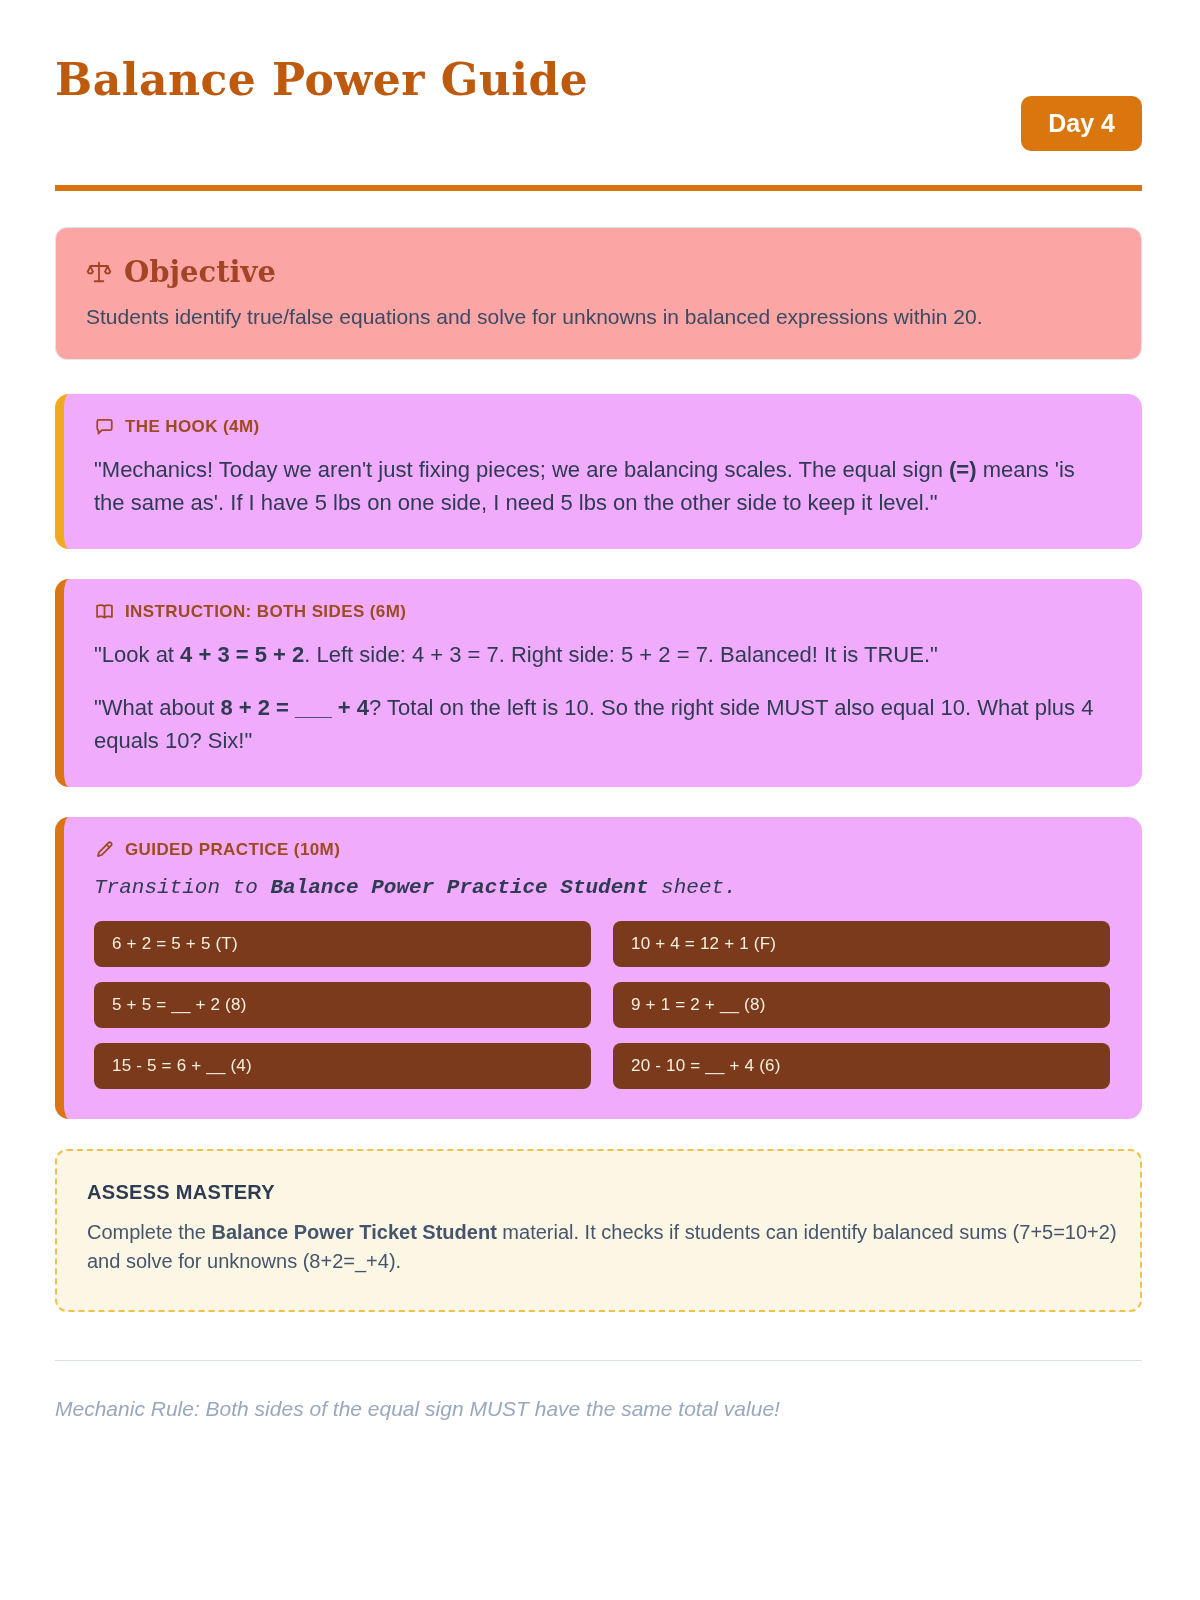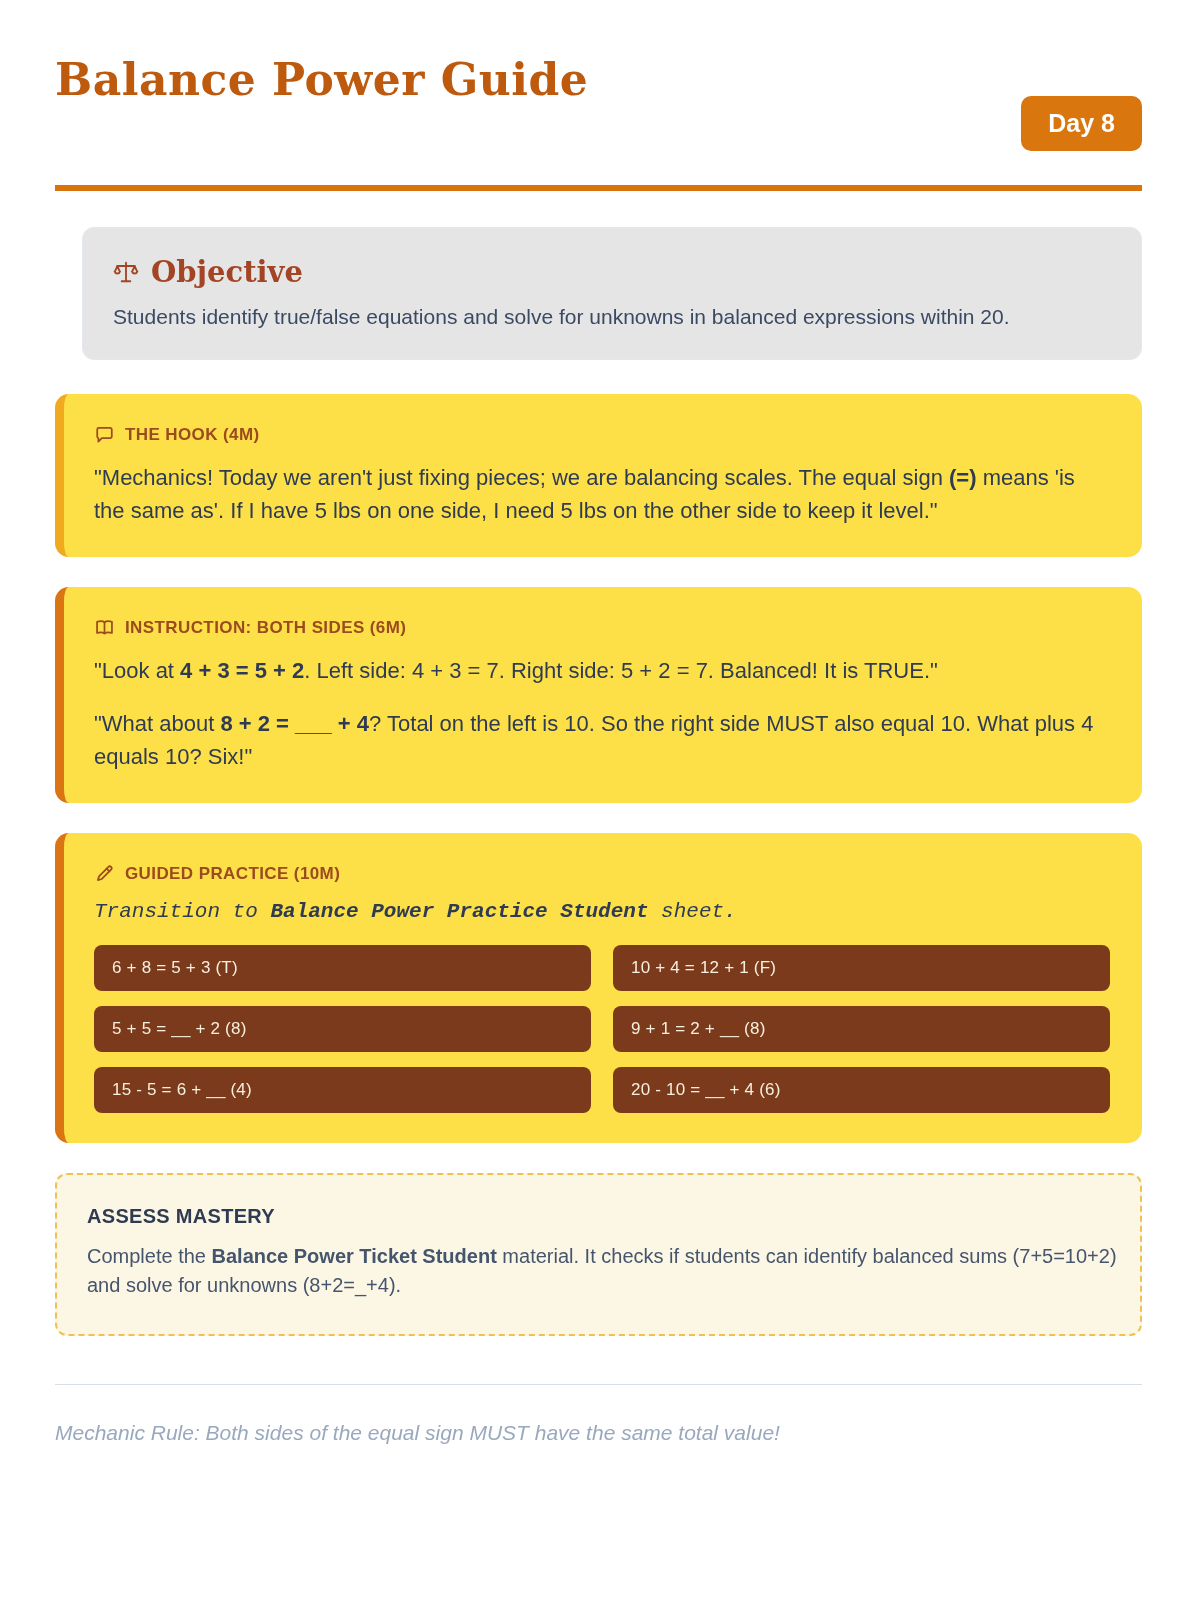--- a/index.html
+++ b/index.html
@@ -27,38 +27,37 @@
     background: #D9760D; color: #ffffff;
     font-weight: bold; font-size: 25px;
     padding: 13px 27px; border-radius: 10px;
     white-space: nowrap;
   }
   .header-divider { margin-top: 34px; height: 6px; background: #D9730D; border: none; }
 
   
   .objective-card {
     margin-top: 36px;
-    background: #e5e5e5; border: 1px solid #E3E8EF; border-radius: 12px;
+    background: #fca5a5; border: 1px solid #E3E8EF; border-radius: 12px;
     padding: 27px 30px 30px 30px;
-    margin-left: 27px;
   }
   .objective-heading {
     display: flex; align-items: center; gap: 12px;
     font-family: "DejaVu Serif", "Liberation Serif", serif;
     font-weight: bold; font-size: 29px; color: #A34425;
   }
   .objective-heading svg { width: 26px; height: 26px; }
   .objective-body { margin-top: 16px; font-size: 21px; color: #3B4A63; }
 
   
   .script-card {
     margin-top: 30px;
-    background: #fde047; border-radius: 14px;
+    background: #f0abfc; border-radius: 14px;
     border-left: 9px solid #DB7412;
-    padding: 30px 32px 30px 30px;
+    padding: 22px 32px 30px 30px;
   }
   .script-card.hook { border-left-color: #F1A91E; margin-top: 34px; }
   .section-label {
     display: flex; align-items: center; gap: 10px;
     font-weight: bold; font-size: 17px; letter-spacing: 0.4px;
     color: #9C4A20; text-transform: uppercase;
   }
   .section-label svg { width: 21px; height: 21px; flex: 0 0 auto; }
   .script-body { margin-top: 16px; font-size: 22px; line-height: 1.5; color: #2F3B52; }
   .script-body + .script-body { margin-top: 20px; }
@@ -94,21 +93,21 @@
 </style>
 </head>
 <body>
 
 <div class="page">
 
   <div class="header-row">
     <div>
       <h1 class="page-title">Balance Power Guide</h1>
     </div>
-    <div class="day-badge">Day 8</div>
+    <div class="day-badge">Day 4</div>
   </div>
   <hr class="header-divider">
 
   <section class="objective-card">
     <div class="objective-heading">
       <span style="display:inline-flex;color:#A34425;">
         <svg viewBox="0 0 24 24" fill="none" stroke="currentColor" stroke-width="1.7" stroke-linecap="round" stroke-linejoin="round">
           <line x1="12" y1="3.5" x2="12" y2="20.5"></line>
           <line x1="8" y1="20.5" x2="16" y2="20.5"></line>
           <line x1="4" y1="6.5" x2="20" y2="6.5"></line>
@@ -152,21 +151,21 @@
       <span style="display:inline-flex;color:#9C4A20;">
         <svg viewBox="0 0 24 24" fill="none" stroke="currentColor" stroke-width="2" stroke-linecap="round" stroke-linejoin="round">
           <path d="M4.5 19.5 l1.2 -4.2 L16.5 4.5 a2.1 2.1 0 0 1 3 3 L8.7 18.3 z"></path>
           <line x1="14.5" y1="6.5" x2="17.5" y2="9.5"></line>
         </svg>
       </span>
       <span>GUIDED PRACTICE (10M)</span>
     </div>
     <p class="guided-intro"><span>Transition to </span><strong>Balance Power Practice Student</strong><span> sheet.</span></p>
     <div class="problem-grid">
-      <div class="problem-chip">6 + 8 = 5 + 3 (T)</div>
+      <div class="problem-chip">6 + 2 = 5 + 5 (T)</div>
       <div class="problem-chip">10 + 4 = 12 + 1 (F)</div>
       <div class="problem-chip">5 + 5 = __ + 2 (8)</div>
       <div class="problem-chip">9 + 1 = 2 + __ (8)</div>
       <div class="problem-chip">15 - 5 = 6 + __ (4)</div>
       <div class="problem-chip">20 - 10 = __ + 4 (6)</div>
     </div>
   </section>
 
   <section class="assess-card">
     <div class="assess-heading">ASSESS MASTERY</div>

